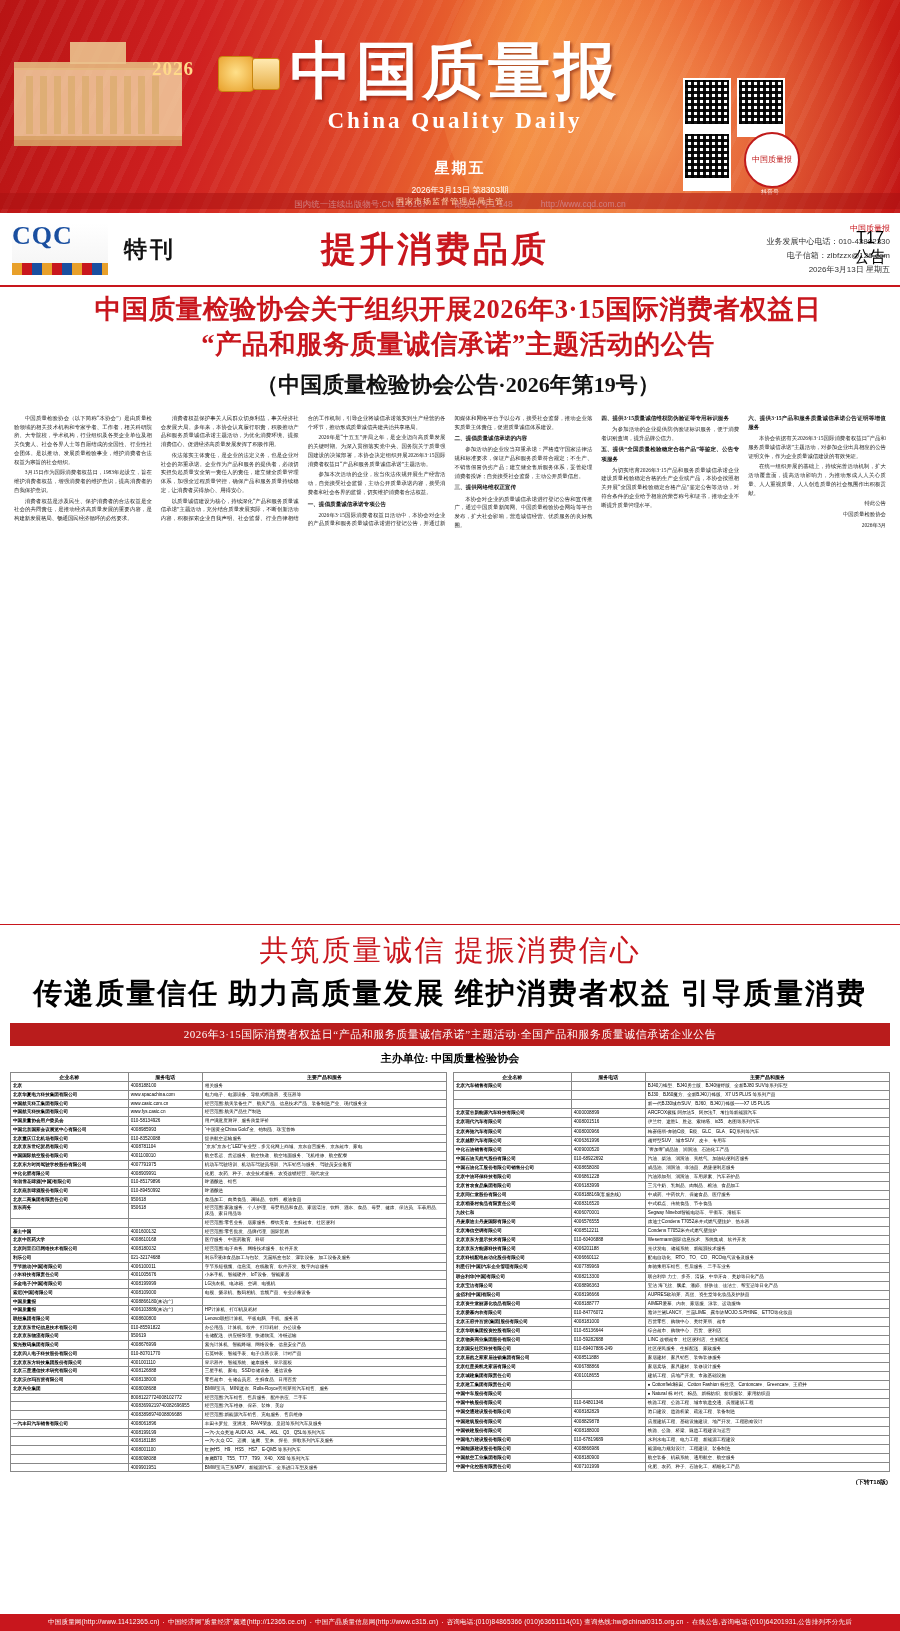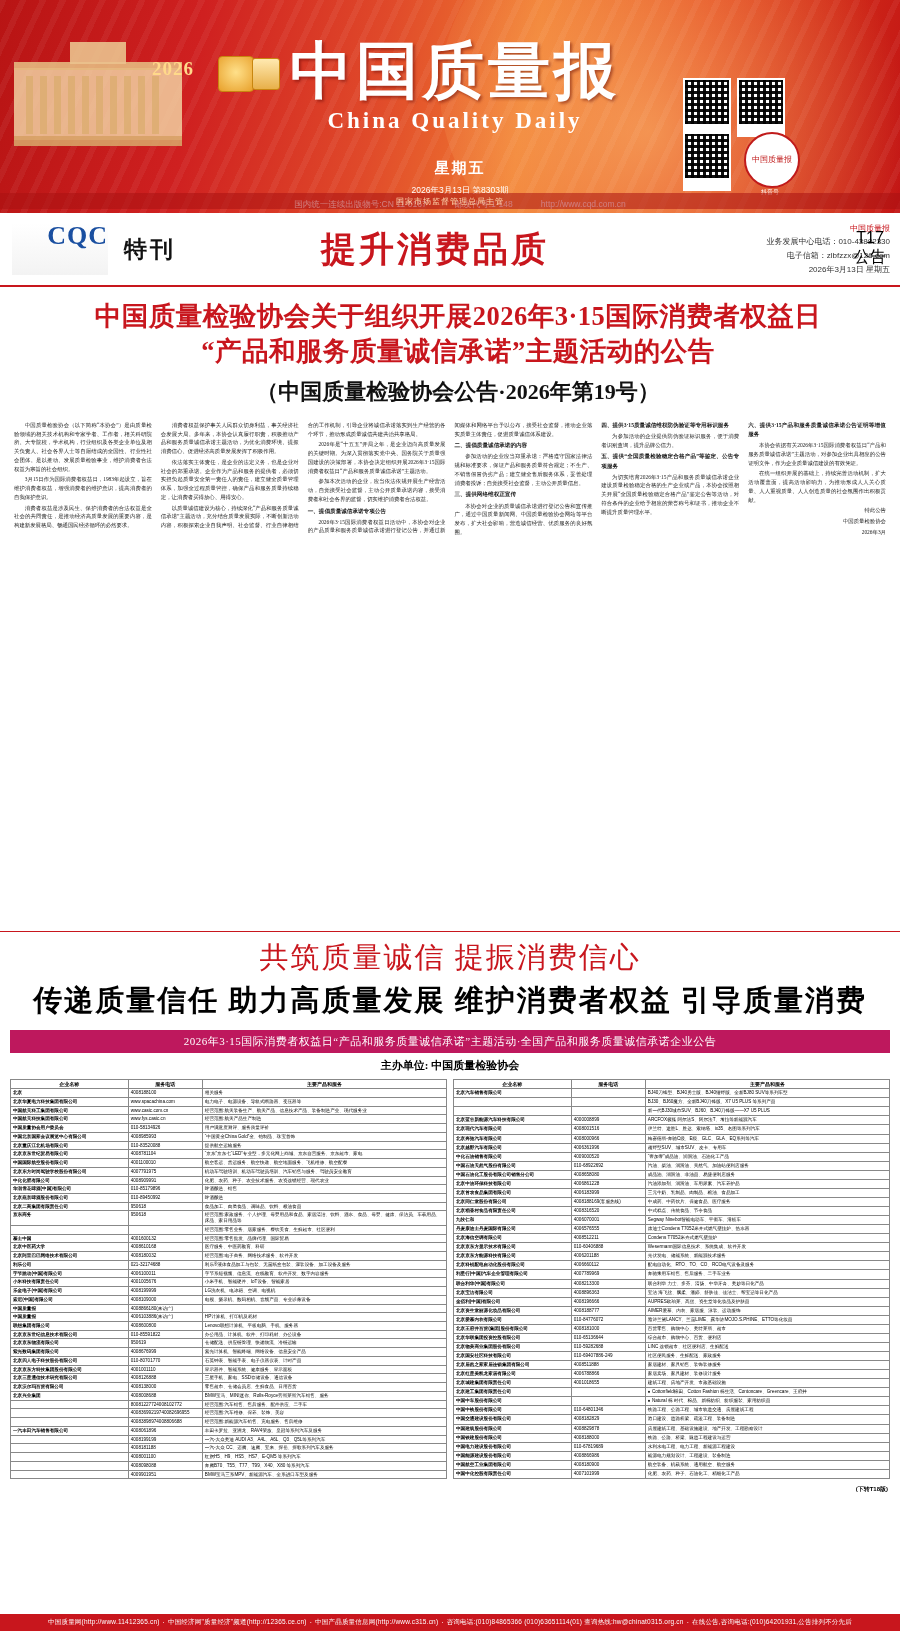--- a/index.html
+++ b/index.html
@@ -36,50 +36,50 @@
      background-blend-mode:multiply;}
   .qrlbl{font-size:6px;color:#fff;text-align:center;margin-top:2px;}
   .mh-seal{position:absolute;width:52px;height:52px;border-radius:50%;border:2px solid #c01b1b;background:#fff;
     display:flex;align-items:center;justify-content:center;color:#c01b1b;font-size:8px;text-align:center;line-height:1.1;}
   .mh-strip{position:absolute;left:0;bottom:4px;width:100%;height:16px;background:rgba(170,18,18,.55);
     color:#ffd9b0;font-size:8px;display:flex;align-items:center;justify-content:center;letter-spacing:1px;}
 
   
   .special{height:72px;border-bottom:2px solid #c8161d;display:flex;align-items:center;position:relative;background:#fff;}
   .cqc-logo{width:96px;height:52px;margin-left:12px;background:linear-gradient(#fff,#f3f3f3);
-    border:0;display:flex;flex-direction:row;justify-content:flex-end;}
+    border:0;display:flex;flex-direction:column;justify-content:space-between;}
   .cqc-top{font-family:"Liberation Serif",serif;font-weight:bold;font-size:26px;color:#1a4fa0;letter-spacing:1px;line-height:1;}
   .cqc-bars{height:12px;margin-top:3px;background:repeating-linear-gradient(90deg,#e8a02a 0 10px,#c8161d 10px 20px,#1a4fa0 20px 30px);}
   .sp-tag{font-family:"Liberation Serif",serif;font-size:23px;font-weight:bold;color:#111;margin:0 14px 0 16px;letter-spacing:3px;}
   .sp-title{flex:1;text-align:center;position:relative;}
   .sp-title .txt{display:inline-block;font-family:Liberation Sans, sans-serif;font-weight:bold;font-size:35px;
     color:#c8161d;letter-spacing:3px;padding:0 26px;}
   .sp-line{position:absolute;left:0;right:0;top:50%;height:2px;background:#c8161d;z-index:-1;}
   .sp-right{width:210px;text-align:right;padding-right:10px;font-size:8px;color:#333;line-height:1.7;}
   .sp-brandline{font-size:8px;color:#c8161d;}
 
   
-  .headline{padding:12px 26px 6px;text-align:center;margin-left:16px;}
+  .headline{padding:5px 26px 6px;text-align:center;margin-left:16px;}
   .headline h1{margin:0;font-family:"Liberation Serif",serif;font-size:26.5px;line-height:1.32;color:#c8161d;
     font-weight:bold;letter-spacing:.5px;}
   .headline .sub{margin-top:8px;font-family:"Liberation Serif",serif;font-size:22px;color:#111;font-weight:bold;}
 
   
   .article{padding:8px 14px 4px;}
   .cols{column-count:6;column-gap:9px;font-family:"Liberation Serif",serif;font-size:5.4px;line-height:1.62;
     text-align:justify;color:#1a1a1a;height:506px;}
   .cols p{margin:0 0 2px;text-indent:2em;}
   .cols h3{margin:3px 0 2px;font-size:5.6px;font-weight:bold;text-indent:0;}
   .sig{text-align:right;}
 
   
   .slogan{text-align:center;padding:6px 0 2px;border-top:1px solid #c8161d;}
   .slogan .l1{font-family:"Liberation Serif",serif;font-weight:normal;font-size:29px;color:#c8161d;letter-spacing:2px;}
   .slogan .l2{font-family:"Liberation Serif",serif;font-weight:bold;font-size:29px;color:#000000;letter-spacing:2px;margin-top:3px;}
-  .redbar{margin:7px 10px 0;background:#be185d;color:#fff;text-align:center;font-size:11px;padding:4px 0;letter-spacing:.5px;
+  .redbar{margin:7px 10px 0;background:#b91c1c;color:#fff;text-align:center;font-size:11px;padding:4px 0;letter-spacing:.5px;
     font-family:"Liberation Serif",serif;}
   .host{text-align:center;font-size:11px;font-weight:bold;margin:5px 0 6px;font-family:"Liberation Serif",serif;}
 
   
   .tables{display:flex;gap:6px;padding:0 10px 4px;}
   table{border-collapse:collapse;width:100%;font-size:4.6px;font-family:"Liberation Sans",sans-serif;}
   th,td{border:.5px solid #888;padding:1px 2px;vertical-align:top;line-height:1.25;}
   th{background:#fff;font-weight:bold;font-size:5px;text-align:center;}
   td.c1{width:27%;font-weight:bold;}
   td.c2{width:17%;}

